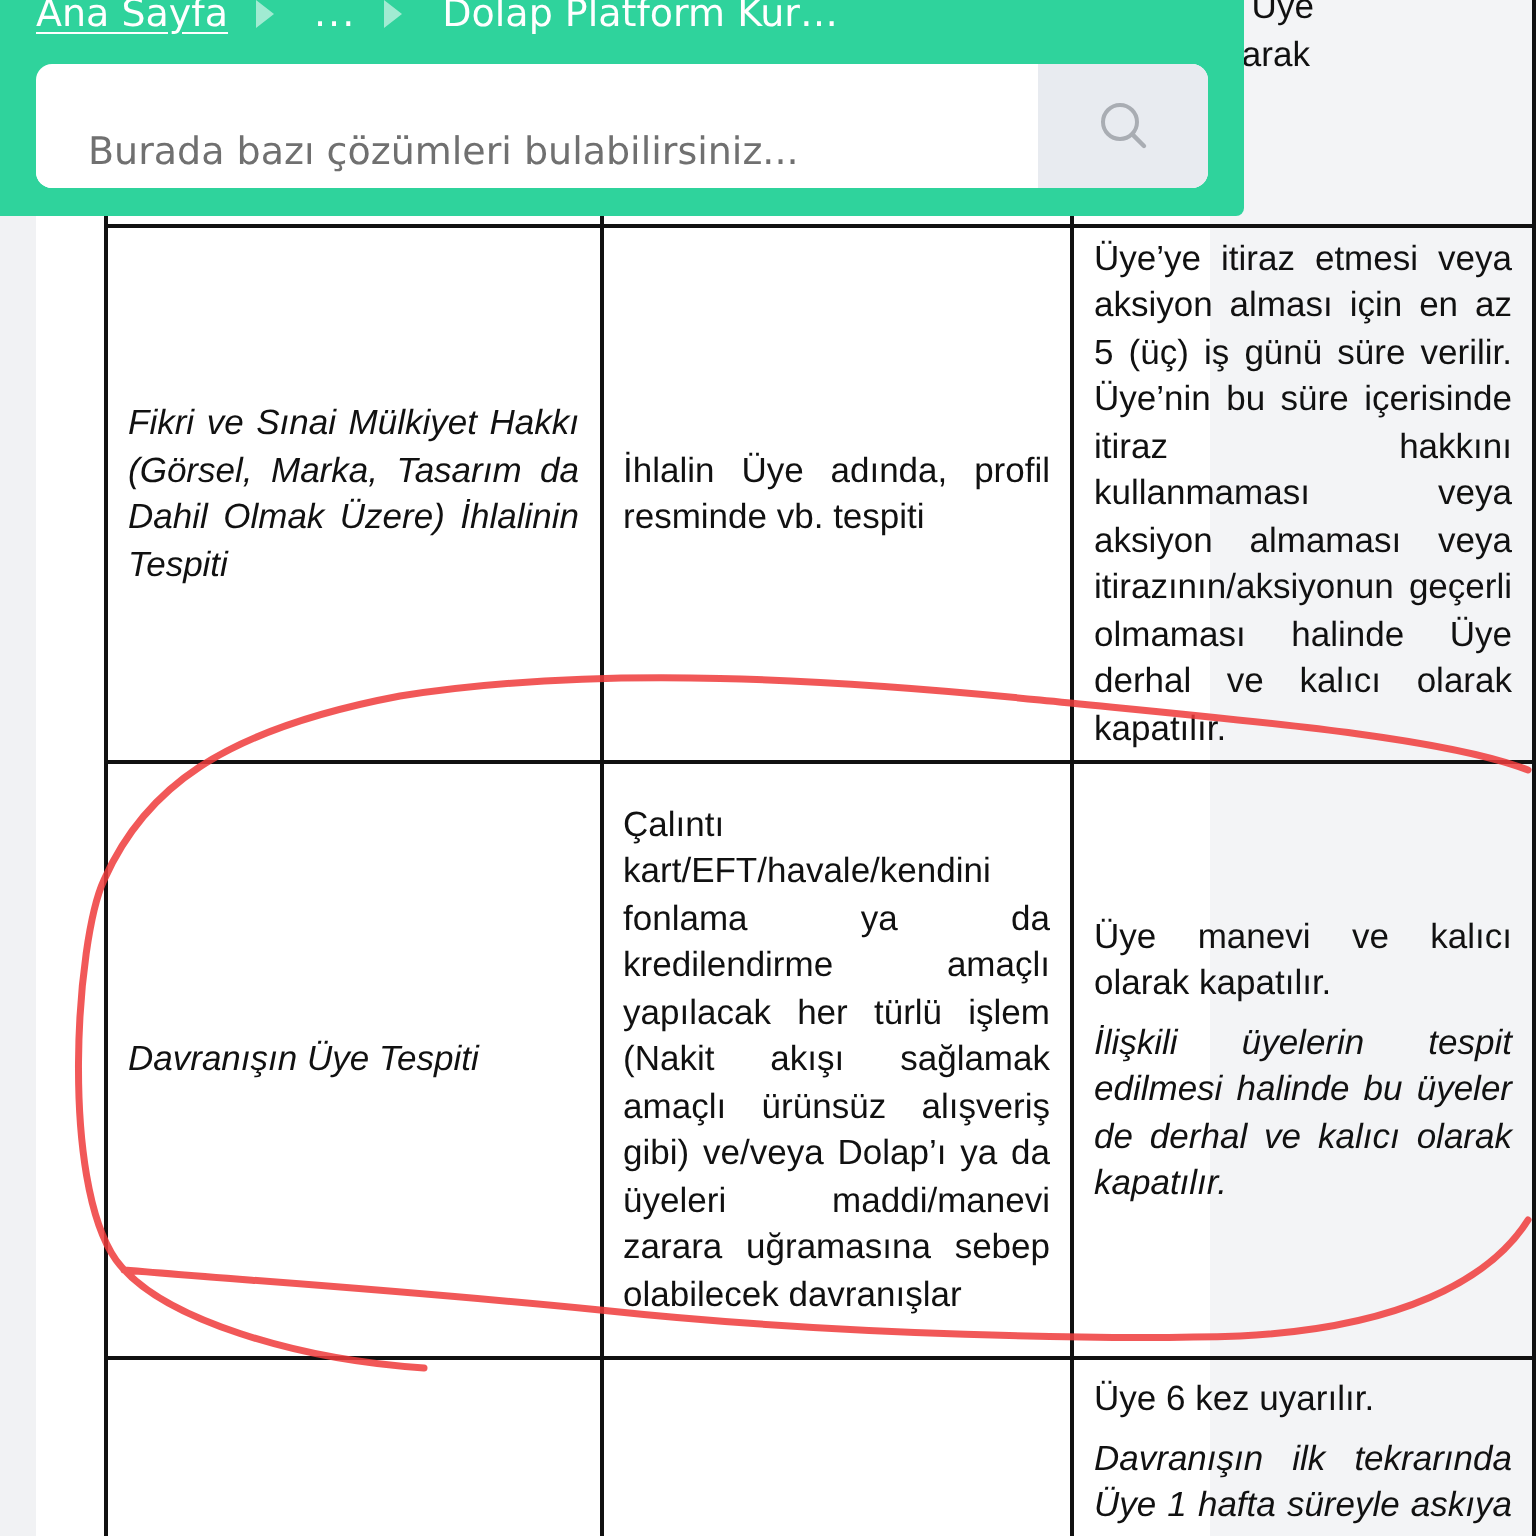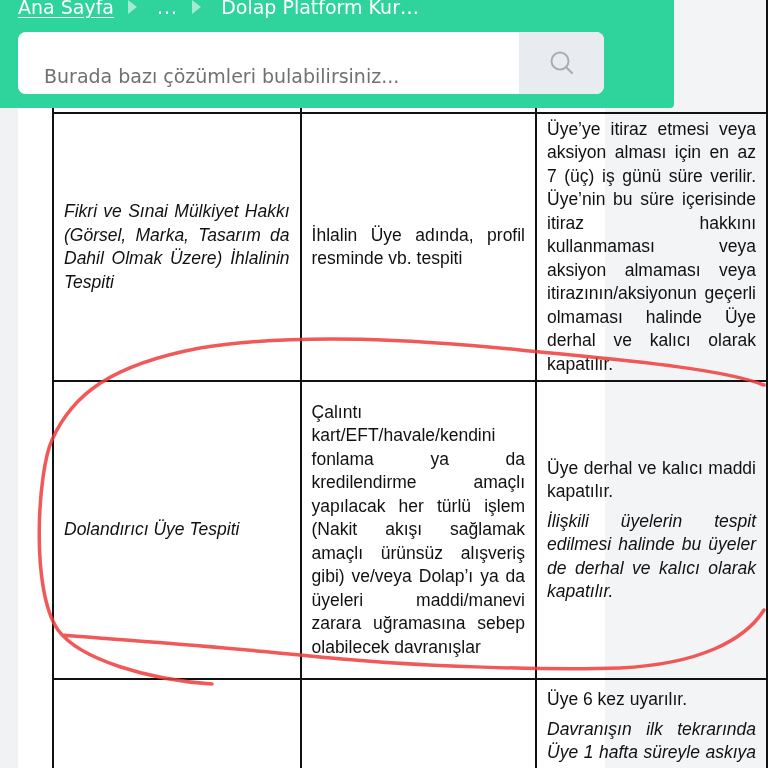--- a/index.html
+++ b/index.html
@@ -38,21 +38,21 @@
     .doc-table td.c3 { width:210px; background:transparent; }
     .doc-table tr.r0 td { height:120px; vertical-align:top; }
     .doc-table tr.r1 td { height:266px; }
     .doc-table tr.r2 td { height:296px;margin-top:32px; }
     .doc-table tr.r3 td { height:120px; vertical-align:top; padding-top:8px; }
     .para { margin:0; }
     .para + .para { margin-top:6px;font-style:italic; }
 
     
     .header {
-      position:absolute; left:0; top:0; width:674px; height:108px;
+      position:absolute; left:0; top:0; width:622px; height:108px;
       background:#2fd39c;
       border-bottom-right-radius:4px;
     }
     .breadcrumb {
       position:absolute; left:18px; top:-8px; height:30px;
       display:flex; align-items:center;
       font-family:"DejaVu Sans", sans-serif;
       font-size:19px; color:#ffffff;
     }
     .crumb-link { color:#fff; text-decoration:underline; text-underline-offset:3px; }
@@ -95,28 +95,28 @@
     <td class="c1"></td>
     <td class="c2"></td>
     <td class="c3" style="padding-top:0;">
       <p class="para" style="text-align:right;margin-top:0;">si halinde Üye<br>e kalıcı olarak</p>
     </td>
   </tr>
   <tr class="r1">
     <td class="c1">Fikri ve Sınai Mülkiyet Hakkı (Görsel, Marka, Tasarım da Dahil Olmak Üzere) İhlalinin Tespiti</td>
     <td class="c2">İhlalin Üye adında, profil resminde vb. tespiti</td>
     <td class="c3">
-      <p class="para">Üye’ye itiraz etmesi veya aksiyon alması için en az 7 (üç) iş günü süre verilir. Üye’nin bu süre içerisinde itiraz hakkını kullanmaması veya aksiyon almaması veya itirazının/aksiyonun geçerli olmaması halinde Üye derhal ve kalıcı olarak kapatılır.</p>
+      <p class="para">Üye’ye itiraz etmesi veya aksiyon alması için en az 5 (üç) iş günü süre verilir. Üye’nin bu süre içerisinde itiraz hakkını kullanmaması veya aksiyon almaması veya itirazının/aksiyonun geçerli olmaması halinde Üye derhal ve kalıcı olarak kapatılır.</p>
     </td>
   </tr>
   <tr class="r2">
-    <td class="c1">Dolandırıcı Üye Tespiti</td>
+    <td class="c1">Davranışın Üye Tespiti</td>
     <td class="c2">Çalıntı kart/EFT/havale/kendini fonlama ya da kredilendirme amaçlı yapılacak her türlü işlem (Nakit akışı sağlamak amaçlı ürünsüz alışveriş gibi) ve/veya Dolap’ı ya da üyeleri maddi/manevi zarara uğramasına sebep olabilecek davranışlar</td>
     <td class="c3">
-      <p class="para">Üye derhal ve kalıcı maddi kapatılır.</p>
+      <p class="para">Üye manevi ve kalıcı olarak kapatılır.</p>
       <p class="para">İlişkili üyelerin tespit edilmesi halinde bu üyeler de derhal ve kalıcı olarak kapatılır.</p>
     </td>
   </tr>
   <tr class="r3">
     <td class="c1"></td>
     <td class="c2"></td>
     <td class="c3">
       <p class="para">Üye 6 kez uyarılır.</p>
       <p class="para">Davranışın ilk tekrarında Üye 1 hafta süreyle askıya alınır</p>
     </td>

